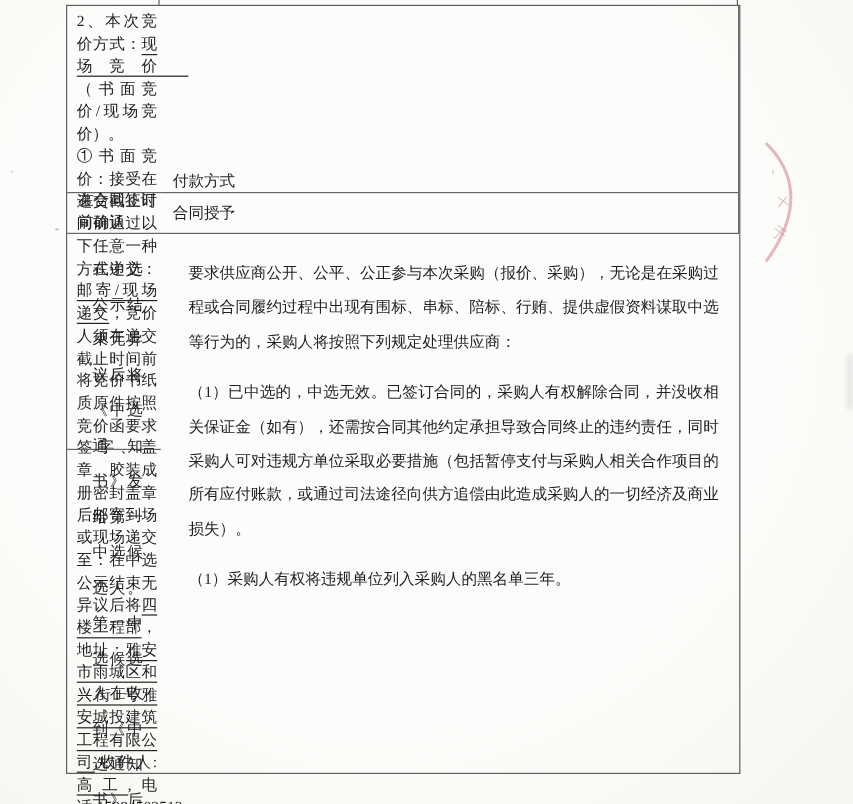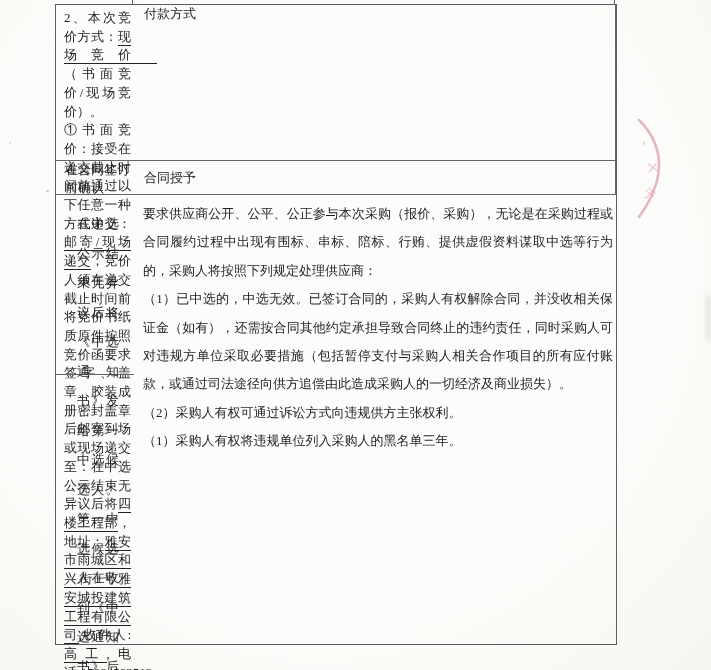--- a/index.html
+++ b/index.html
@@ -23,31 +23,31 @@
   }
   .cell{box-sizing:border-box;}
   .label-cell{border-right:1.3px solid #666;}
   .rb{border-bottom:1.3px solid #666;}
   .label-cell, .content-cell{font-size:13px;}
   
   .lbl-bid{padding:11px 0 0 10px;line-height:28px;letter-spacing:.5px;}
   .cnt-bid{padding:4px 3px 0 8px;line-height:18.7px;text-align:justify;text-align-last:left;}
   .cnt-bid p{margin:0;}
   
-  .lbl-pay,.cnt-pay{display:flex;align-items:flex-start;}
+  .lbl-pay,.cnt-pay{display:flex;align-items:flex-end;}
   .lbl-pay{padding-left:10px;}
   .cnt-pay{padding-left:9px;}
   
   .lbl-award{padding:8px 16px 0 10px;}
   .cnt-award{padding:2px 3px 0 9px;line-height:29.5px;text-align:justify;text-align-last:left;}
   .cnt-award p{margin:12px;}
   
   .lbl-int{padding:102px 0 0 10px;}
   .cnt-int{padding:5px 3px 0 9px;line-height:28.4px;text-align:justify;text-align-last:left;}
-  .cnt-int p{margin:0;}
+  .cnt-int p{margin:14px;}
   .u{border-bottom:1.1px solid #222;padding-bottom:1px;}
   .bold-note{font-weight:700;color:#151515;}
   
   .stub{position:absolute;width:1.4px;background:#5e5e5e;}
   .stub-left{left:132px;top:0;height:5px;}
   .stub-right{left:614px;top:0;height:5px;}
   
   .stamp{position:absolute;left:612px;top:110px;pointer-events:none;}
   
   .speck{position:absolute;background:#8a8a8a;border-radius:50%;opacity:.45;}
@@ -81,21 +81,20 @@
     <div class="cell label-cell rb lbl-award">
       <span>合同授予</span>
     </div>
     <div class="cell rb content-cell cnt-award">
       <p>在中选公示结束无异议后将《中选通知书》发给第一中选候选人。第一中选候选人在收到《中选通知书》后在规定时间内，与采购人签订合同。若第一中选候选人在规定时间内拒不签订合同或书面表示放弃此次中选，采购人将按照顺序依次函询第二、第三等相关中选候选人是否愿意接受第一中选候选人的同等条件履约，若在此环节中任一潜在中选人书面承诺接受第一中选候选人同等价格和同等条件履约，则确定为中选人，并通过城投公司官网发布公示。</p>
     </div>
 
     <div class="cell content-cell cnt-int">
       <p>要求供应商公开、公平、公正参与本次采购（报价、采购），无论是在采购过程或合同履约过程中出现有围标、串标、陪标、行贿、提供虚假资料谋取中选等行为的，采购人将按照下列规定处理供应商：</p>
       <p>（1）已中选的，中选无效。已签订合同的，采购人有权解除合同，并没收相关保证金（如有），还需按合同其他约定承担导致合同终止的违约责任，同时采购人可对违规方单位采取必要措施（包括暂停支付与采购人相关合作项目的所有应付账款，或通过司法途径向供方追偿由此造成采购人的一切经济及商业损失）。</p>
-      <p>（2）采购人有权可通过诉讼方式向违规供方主张权利。</p>
       <p>（1）采购人有权将违规单位列入采购人的黑名单三年。</p>
     </div>
 
   </div>
 
   <svg class="stamp" width="70" height="120" viewBox="0 0 70 120">
     <path d="M 27 10 C 49 32, 58 64, 27 107" fill="none" stroke="#cf7288" stroke-width="2.6" opacity="0.5" stroke-linecap="round"></path>
     <text x="26" y="34" font-size="10" fill="#c2677e" opacity="0.45" transform="rotate(38 26 34)">丶</text>
     <text x="33" y="58" font-size="12" fill="#c2677e" opacity="0.45" transform="rotate(38 33 58)">十</text>
     <text x="30" y="84" font-size="12" fill="#c2677e" opacity="0.4" transform="rotate(38 30 84)">于</text>

